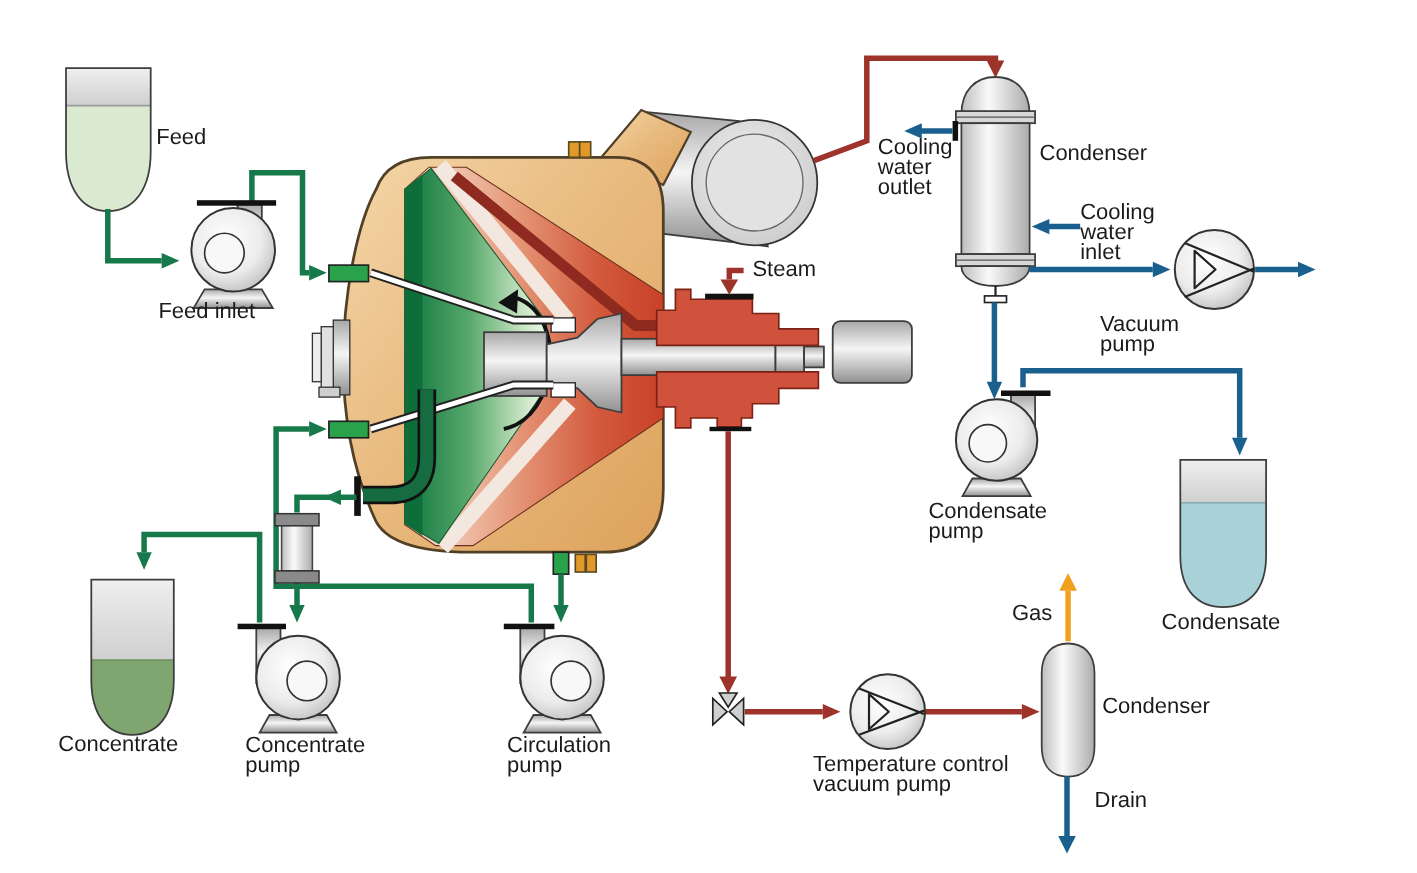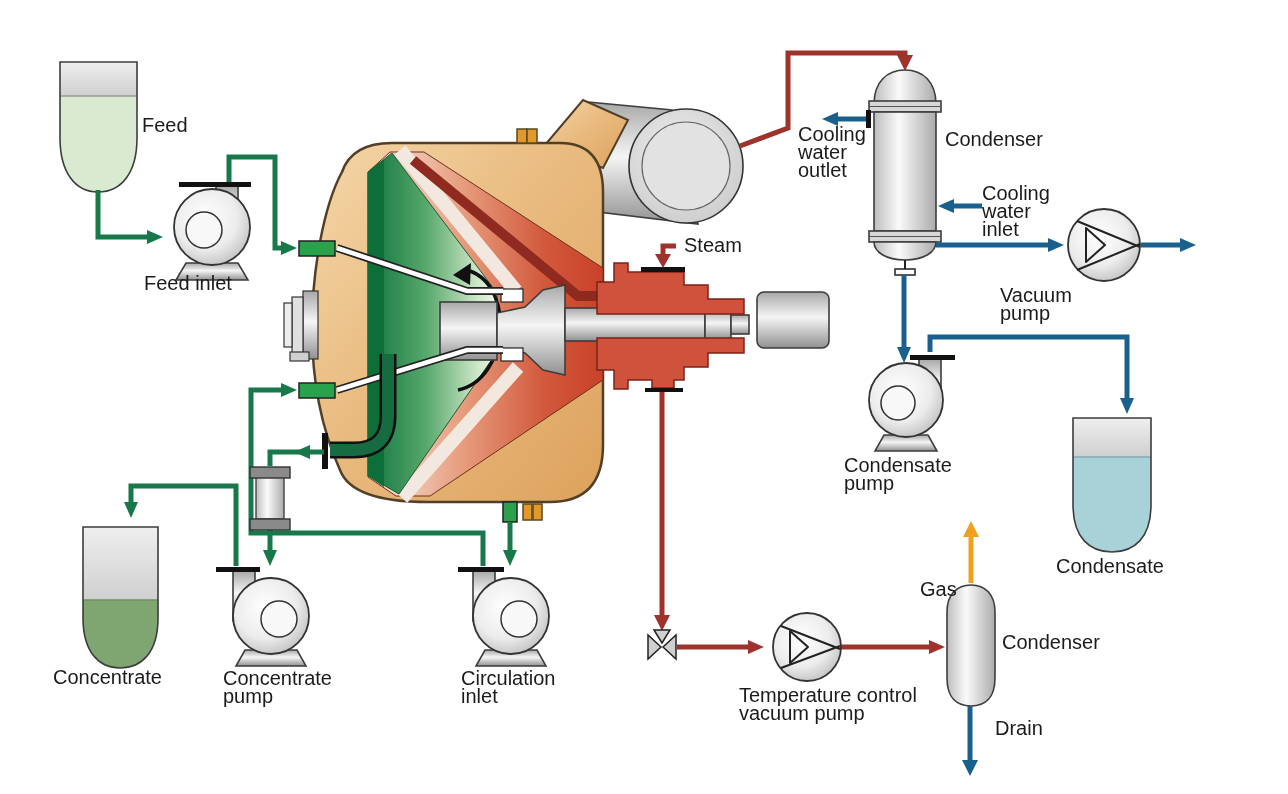--- a/index.html
+++ b/index.html
@@ -321,19 +321,19 @@
 inlet</div>
   <div class="lbl" style="left:1000px;top:286px">Vacuum
 pump</div>
   <div class="lbl" style="left:844px;top:456px">Condensate
 pump</div>
   <div class="lbl" style="left:1056px;top:557px">Condensate</div>
   <div class="lbl" style="left:53px;top:668px">Concentrate</div>
   <div class="lbl" style="left:223px;top:669px">Concentrate
 pump</div>
   <div class="lbl" style="left:461px;top:669px">Circulation
-inlet</div>
+pump</div>
   <div class="lbl" style="left:739px;top:686px">Temperature control
 vacuum pump</div>
   <div class="lbl" style="left:1002px;top:633px">Condenser</div>
-  <div class="lbl" style="left:920px;top:580px">Gas</div>
+  <div class="lbl" style="left:920px;top:549px">Gas</div>
   <div class="lbl" style="left:995px;top:719px">Drain</div>
 </div>
 
 </body></html>

